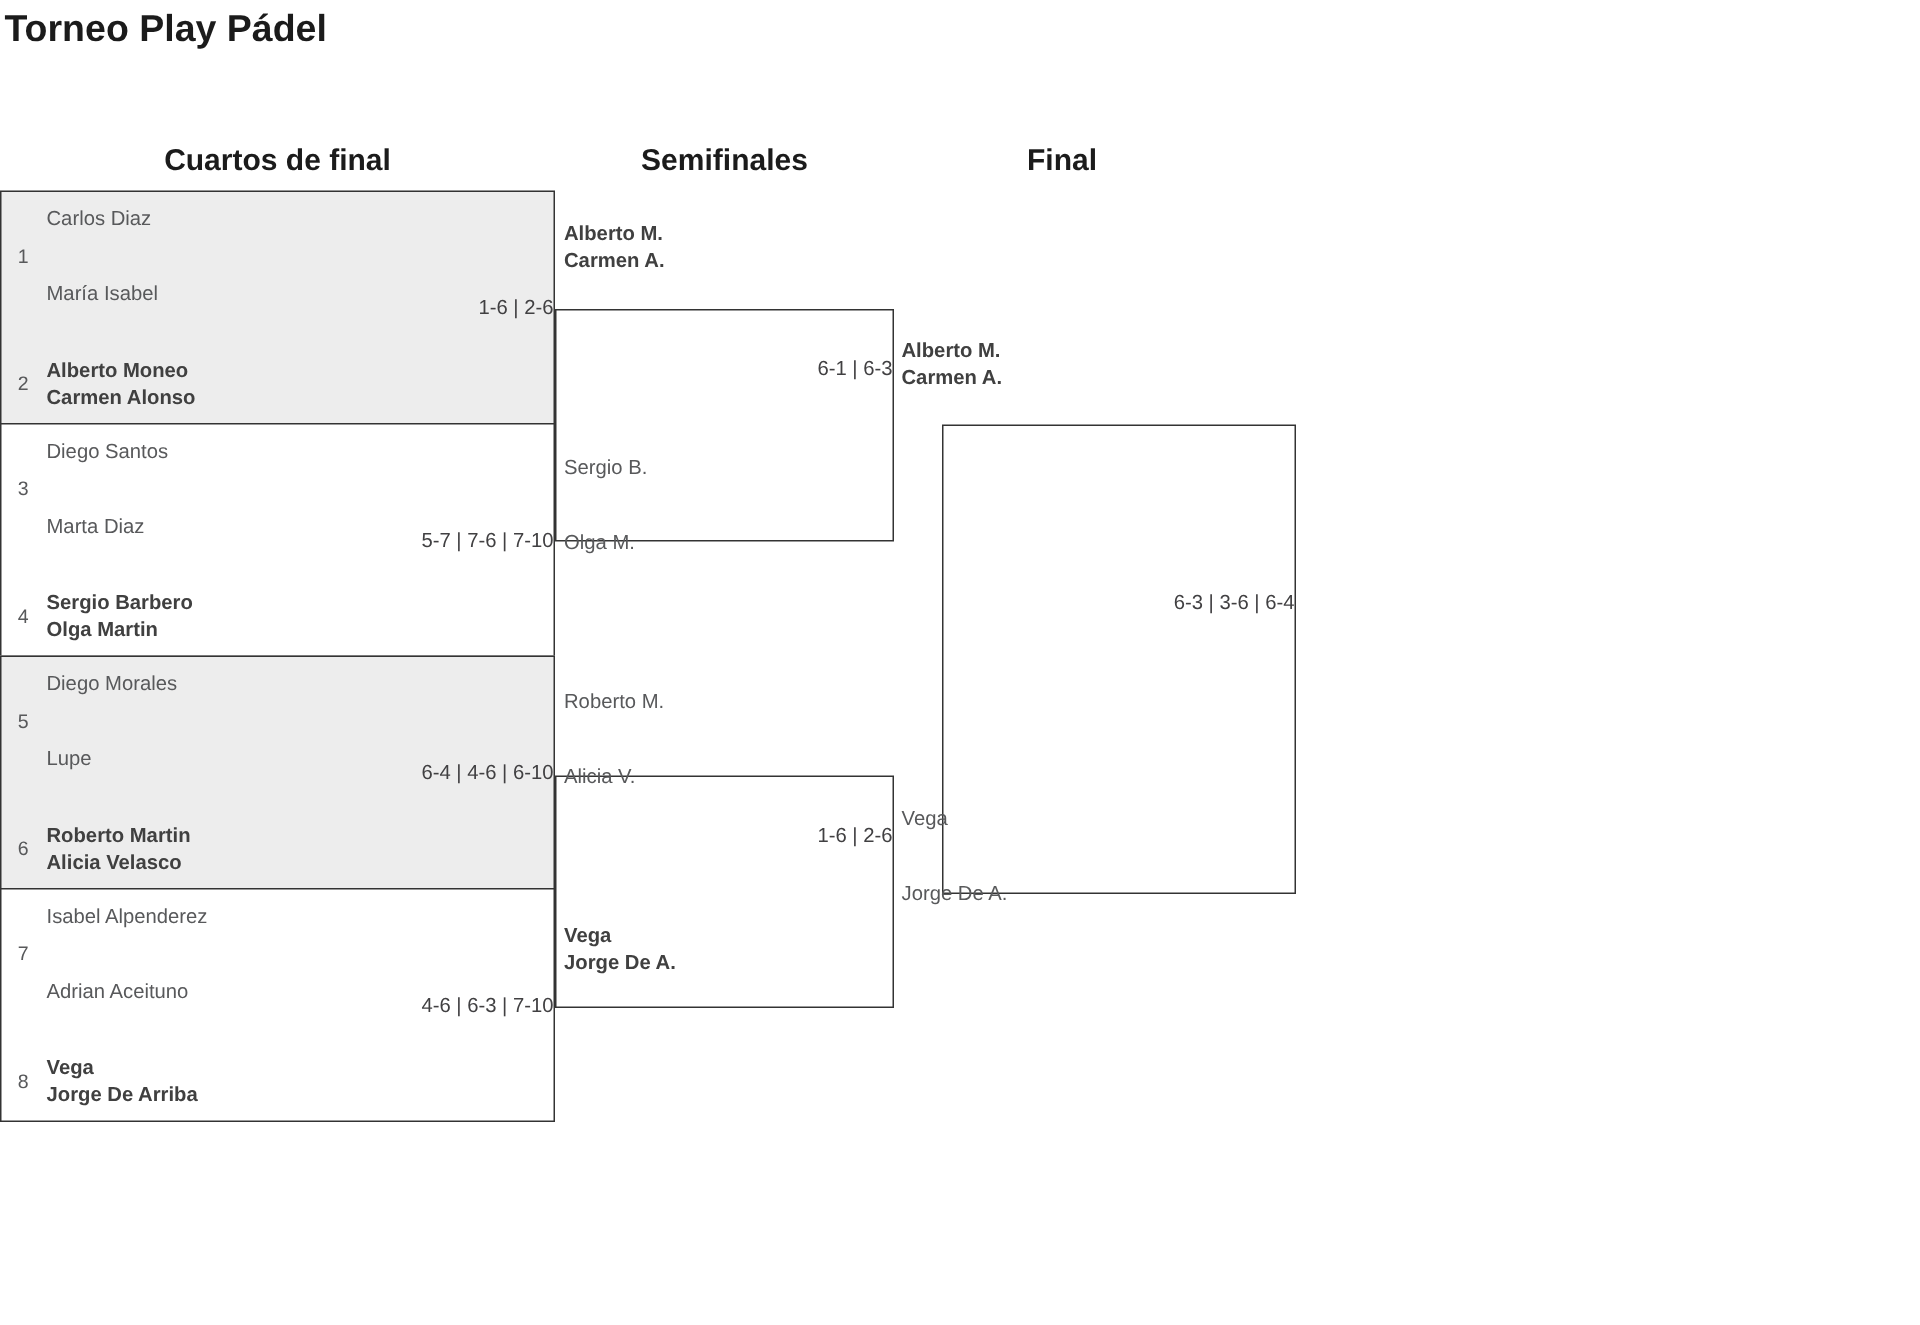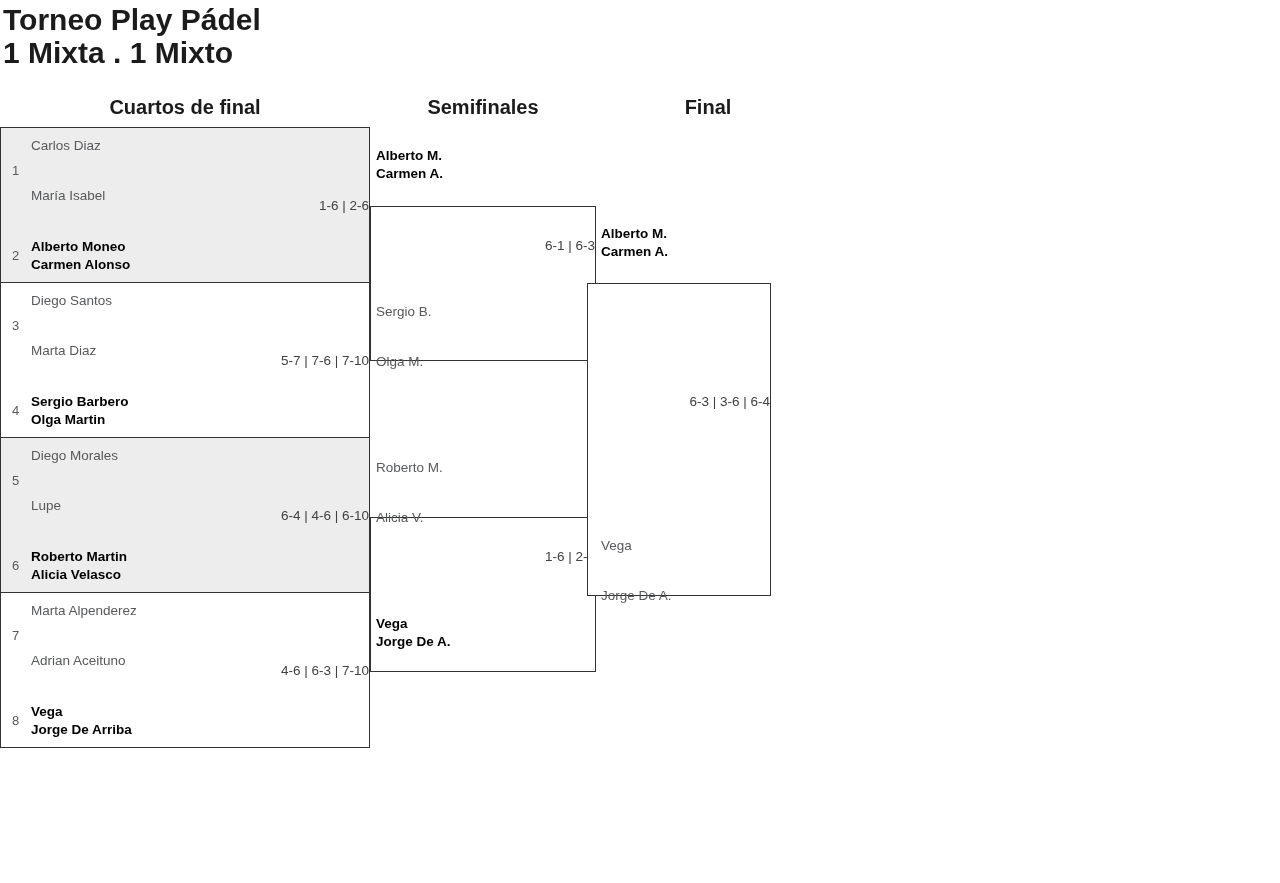--- a/index.html
+++ b/index.html
@@ -2,68 +2,67 @@
 <html><head>
 <meta charset="utf-8">
 <style>
   * { margin:0; padding:0; box-sizing:border-box; }
   body { background:#ffffff; }
   .page {
     position:relative; width:1280px; height:883px; background:#ffffff;
     font-family:"Liberation Sans", sans-serif; overflow:hidden;
   }
   .title-block { position:absolute; left:3px; top:3px; }
-  .title-line { font-size:30px; font-weight:700; color:#1b1b1b; line-height:33px; white-space:nowrap; }
+  .title-line { font-size:25px; font-weight:700; color:#1b1b1b; line-height:33px; white-space:nowrap; }
   .logo { position:absolute; left:1050px; top:4px; width:230px; height:72px; }
   .logo-text { font-family:"DejaVu Sans", sans-serif; font-weight:700; font-size:50px; letter-spacing:-2.5px; }
 
   .round-header {
     position:absolute; top:96px; text-align:center;
     font-size:20px; font-weight:700; color:#1b1b1b;
   }
   .rh-qf { left:0; width:370px; }
   .rh-sf { left:370px; width:226px; }
   .rh-f  { left:595px; width:226px; }
 
   .box { position:absolute; border:1px solid #333333; background:#ffffff; }
   .box.gray { background:#ededed; }
 
   .qf-box { left:0; width:370px; height:156px; }
   .qf1 { top:127px; } .qf2 { top:282px; } .qf3 { top:437px; } .qf4 { top:592px; }
 
   .sf-box { left:370px; width:226px; height:155px; }
   .sf1 { top:206px; } .sf2 { top:517px; }
-  .final-box { left:587px; width:184px; height:313px; top:283px; }
+  .final-box { left:628px; width:236px; height:313px; top:283px; }
 
   .prow { position:absolute; left:7px; right:7px; display:flex; align-items:center; }
   .prow.top { top:9px; } .prow.bottom { bottom:9px; }
   .seed { width:15px; flex:0 0 auto; text-align:center; font-size:13px; color:#58595b; margin-right:8px; }
   .names { display:flex; flex-direction:column; }
   .nline { font-size:13.5px; line-height:17.5px; white-space:nowrap; }
   .loser  { color:#58595b; font-weight:400;gap:32px; }
-  .winner { color:#000000; font-weight:700; }
+  .winner { color:#404040; font-weight:700; }
 
   .score {
     position:absolute; left:0; width:100%; text-align:right;
     font-size:13.5px; color:#414042; white-space:nowrap;
   }
   .qf-box .score { top:50%; transform:translateY(-50%); }
   .sf-box .score { top:31px; }
   .final-box .score { top:110px; }
 
   .slabel { position:absolute; display:flex; flex-direction:column; }
 </style>
 </head>
 <body>
 
 <div class="page">
 
   <div class="title-block">
     <div class="title-line">Torneo Play Pádel</div>
-    <div class="title-line">1 Mixta . 1 Mixto</div>
   </div>
 
 
   <div class="round-header rh-qf">Cuartos de final</div>
   <div class="round-header rh-sf">Semifinales</div>
   <div class="round-header rh-f">Final</div>
 
   <div class="box gray qf-box qf1">
     <div class="prow top">
       <span class="seed">1</span>
@@ -115,21 +114,21 @@
         <span class="nline">Roberto Martin</span>
         <span class="nline">Alicia Velasco</span>
       </span>
     </div>
   </div>
 
   <div class="box qf-box qf4">
     <div class="prow top">
       <span class="seed">7</span>
       <span class="names loser">
-        <span class="nline">Marta Alpenderez</span>
+        <span class="nline">Isabel Alpenderez</span>
         <span class="nline">Adrian Aceituno</span>
       </span>
     </div>
     <div class="score">4-6 | 6-3 | 7-10</div>
     <div class="prow bottom">
       <span class="seed">8</span>
       <span class="names winner">
         <span class="nline">Vega</span>
         <span class="nline">Jorge De Arriba</span>
       </span>

